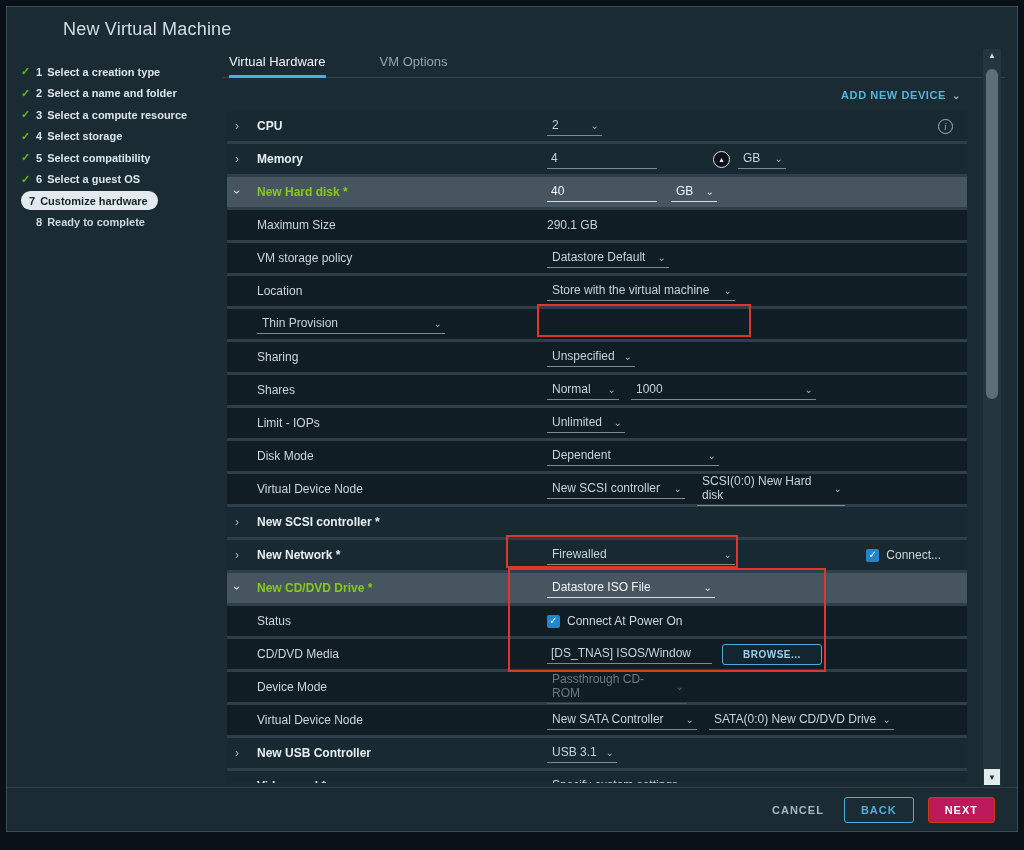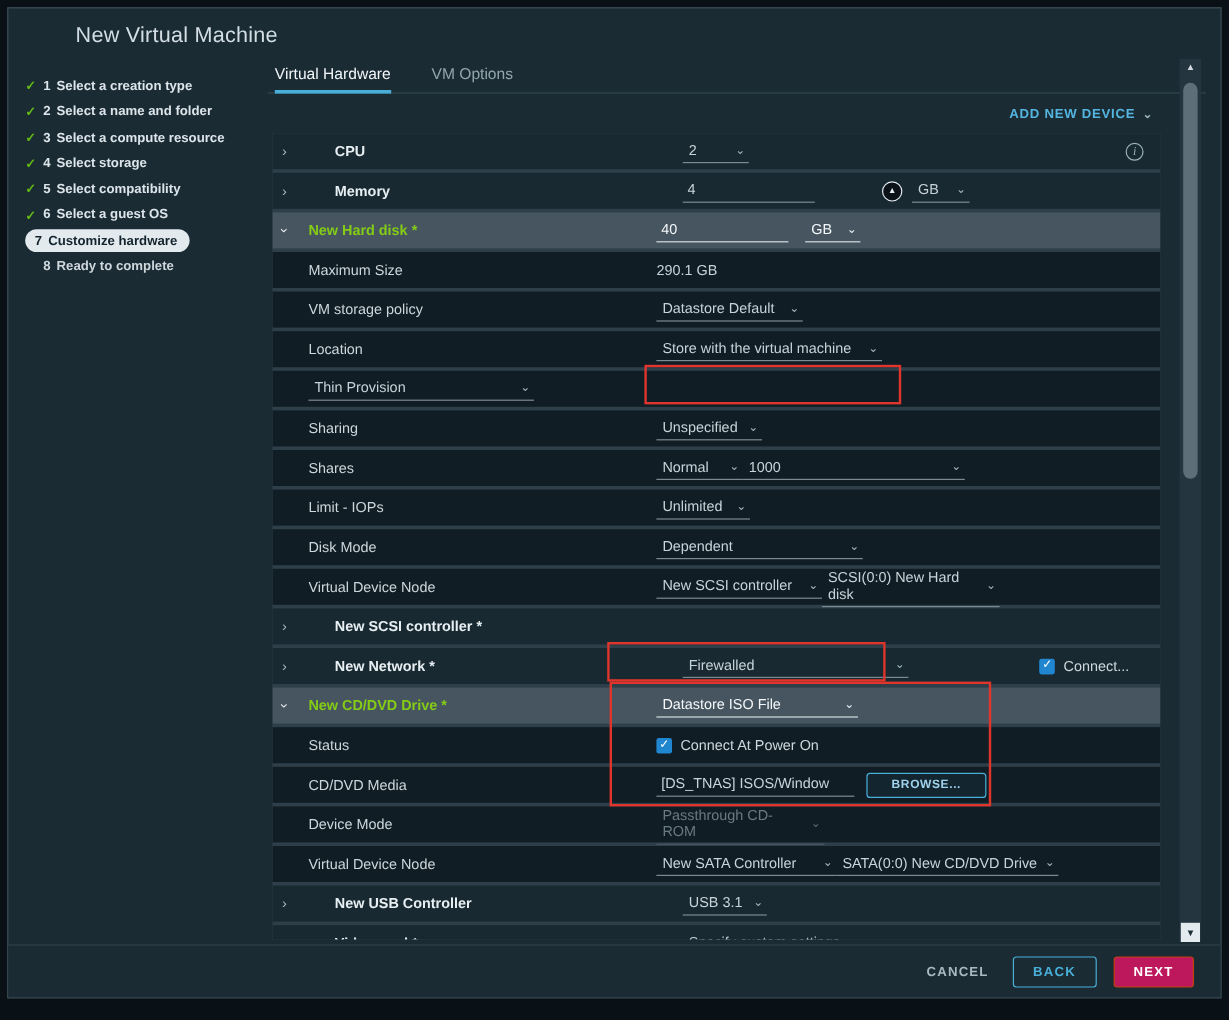--- a/index.html
+++ b/index.html
@@ -13,57 +13,57 @@
   
   .steps { position:absolute; left:14px; top:54px; width:206px; }
   .step { display:flex; align-items:center; height:21.5px; color:#dce5ea; font-size:11px; font-weight:700; cursor:default; }
   .chk { width:15px; color:#62b715; font-size:11px; flex:none; }
   .snum { margin-right:5px; }
   .step.active { background:#e2eaee; color:#13232c; border-radius:10px; height:19px; margin:1px 0; padding:0 10px 0 8px; width:fit-content; }
   .step.future { color:#cdd7dc; }
 
   
   .tabs { position:absolute; left:216px; top:40px; right:12px; height:31px;
-          border-bottom:1px solid #33444e; display:flex; gap:34px; padding-left:6px; }
+          border-bottom:1px solid #33444e; display:flex; gap:54px; padding-left:6px; }
   .tab { display:flex; align-items:center; height:31px; font-size:13px; color:#93a5ae; border-bottom:3px solid transparent; }
   .tab.active { color:#f0f5f8; border-bottom-color:#49afd9; }
   .addnew { position:absolute; top:82px; right:56px; color:#53b5e0; font-size:11px; font-weight:700; letter-spacing:.6px;
             display:flex; align-items:center; gap:6px; cursor:pointer; }
   .addnew .cv { font-size:10px; }
 
   
   .rows { position:absolute; left:220px; top:104px; width:740px; height:672px; overflow:hidden; background:#2e3f4a; }
   .row { display:flex; align-items:center; height:30px; margin-bottom:3px; padding:0 8px; background:#101d25; }
   .row.top { background:#182931; }
   .row.hdr { background:#46555f; }
   .exp { width:22px; color:#a5b6bf; font-size:12px; flex:none; }
   .exp.open span { display:inline-block; transform:rotate(90deg); }
   .hdr .exp { color:#eef3f6; }
   .lbl { width:290px; flex:none; font-size:12px; color:#ccd6db; overflow:hidden; white-space:nowrap; }
-  .lbl.b { color:#e8eff2; font-weight:700;margin-left:22px; }
+  .lbl.b { color:#e8eff2; font-weight:700; }
   .hdr .lbl { color:#84cc16; font-weight:700; }
   .ctl { display:flex; align-items:center; flex:1; }
   .val { font-size:12px; color:#c8d3d9; }
 
   .sel { display:inline-flex; justify-content:space-between; align-items:center; gap:6px;
          border-bottom:1px solid #7d8a92; color:#c8d3d9; font-size:12px; padding:2px 3px 3px 5px; cursor:pointer; }
   .cv { color:#9fb3bd; font-size:10px; flex:none; }
   .hdr .sel { border-bottom-color:#d4dde2; color:#f4f8fa; }
   .hdr .cv { color:#e6eef2; }
   .sel.dis { color:#6b7982; border-bottom-color:#4c5961; }
   .sel.dis .cv { color:#5a6871; }
 
   .inp { background:transparent; border:none; border-bottom:1px solid #7d8a92; color:#c8d3d9;
          font-size:12px; padding:2px 4px 3px; outline:none; }
   .hdr .inp { border-bottom-color:#d4dde2; color:#f4f8fa; }
 
   .w46{width:46px}.w48{width:48px}.w55{width:55px}.w70{width:70px}.w72{width:72px}.w78{width:78px}
   .w88{width:88px}.w110{width:110px}.w122{width:122px}.w138{width:138px}.w140{width:140px}
   .w148{width:148px}.w150{width:150px}.w165{width:165px}.w168{width:168px}.w172{width:172px}
-  .w185{width:185px}.w188{width:188px}.ml12{}.ml14{margin-left:14px}
+  .w185{width:185px}.w188{width:188px}.ml12{margin-left:12px}.ml14{margin-left:14px}
   .sp56{width:56px;flex:none}
   .mla{margin-left:auto}
 
   .circ { width:17px; height:17px; border-radius:50%; background:#0c1318; border:1px solid #dfe7ec;
           color:#e8f0f4; display:inline-flex; align-items:center; justify-content:center; font-size:7px; flex:none; margin-right:8px; }
   .info { width:15px; height:15px; border-radius:50%; border:1px solid #9fb2bc; color:#9fb2bc;
           display:inline-flex; align-items:center; justify-content:center; font-size:10px;
           font-style:italic; font-family:"Liberation Serif", serif; margin-right:6px; cursor:pointer; }
 
   .cb { width:13px; height:13px; border-radius:2px; background:#2086d0; color:#fff; display:inline-flex;

